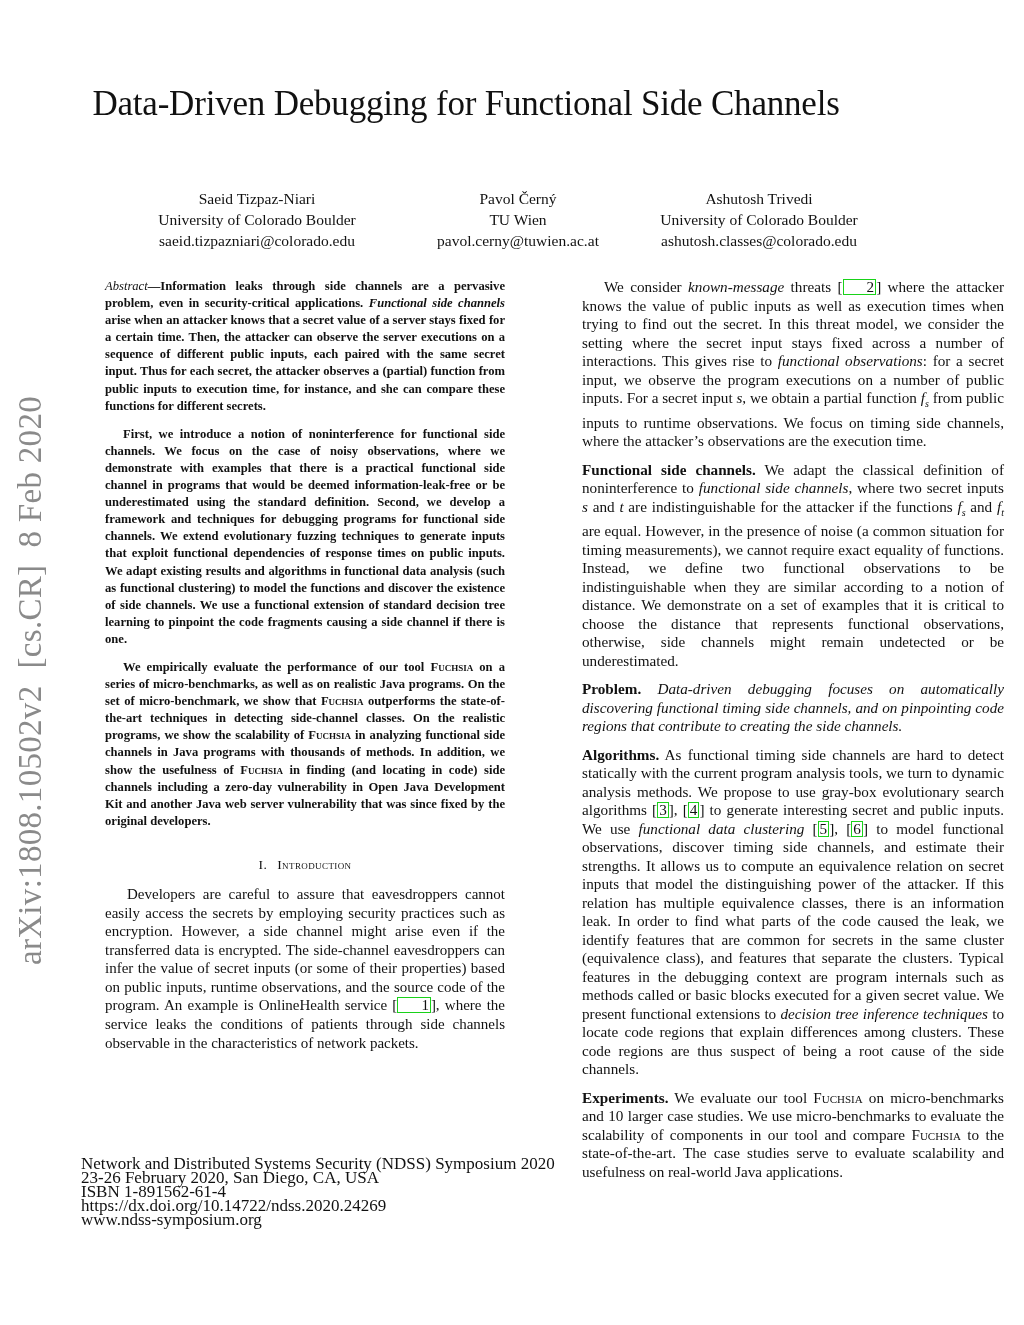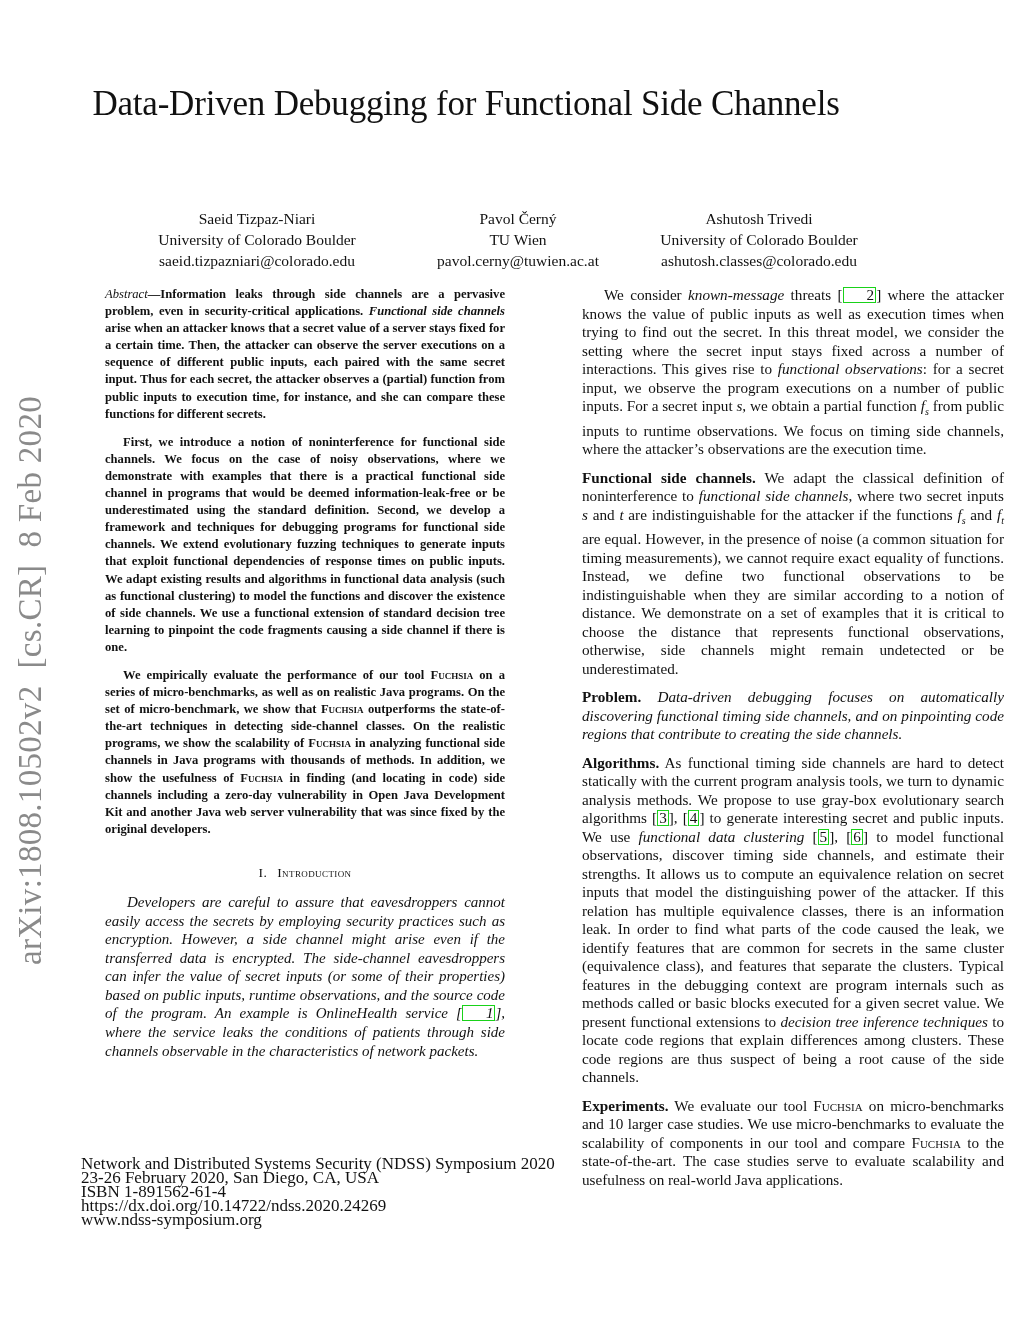--- a/index.html
+++ b/index.html
@@ -6,34 +6,34 @@
   body {
     width: 1024px; height: 1325px; position: relative; overflow: hidden;
     font-family: "Liberation Serif", "DejaVu Serif", serif; color: #111;
   }
   .title {
     position: absolute; left: 0; width: 932px; top: 84px;
     text-align: center; font-size: 35px; letter-spacing: -0.2px; color: #111;
   }
   .authors { position: absolute; top: 188px; left: 0; width: 1024px; }
   .author {
-    position: absolute; text-align: center; font-size: 15.5px; line-height: 21px; width: 280px; margin-top: 20px;
+    position: absolute; text-align: center; font-size: 15.5px; line-height: 21px; width: 280px;
   }
   .author.a1 { left: 117px; }
   .author.a2 { left: 378px; }
   .author.a3 { left: 619px; }
   .author div { white-space: nowrap; }
 
   .arxiv {
     position: absolute; left: 12px; top: 965px;
     transform: rotate(-90deg); transform-origin: 0 0;
     font-size: 33px; color: #8a8a8a; white-space: nowrap; letter-spacing: 0.3px;
   }
 
-  .col { position: absolute; top: 286px; width: 400px; }
+  .col { position: absolute; top: 278px; width: 400px; }
   .col.left { left: 105px; }
   .col.right { left: 534px; width: 422px; margin-left: 48px; }
 
   .abstract p {
     margin: 0 0 11px 0; font-weight: bold; font-size: 12.6px; line-height: 17.1px;
     text-align: justify; text-indent: 18px;
   }
   .abstract p.first { text-indent: 0; }
   .abstract .lead { font-style: italic; font-weight: normal; }
   .abstract .lead-dash { font-weight: bold; }
@@ -52,21 +52,21 @@
 
   .cite {
     display: inline-block; border: 1px solid #19d219; padding: 0 1px; line-height: 14px;
   }
 
   .footnote {
     position: absolute; left: 81px; top: 1157px; font-size: 17px; line-height: 14px; color: #111;
   }
   .footnote div { white-space: nowrap; }
 
-  .intro { margin-top: 7px; font-style: italic; }
+  .intro { margin-top: 7px; }
   .right .body p { font-size: 15.2px; line-height: 18.5px; }
   .run-head { font-weight: bold; }
   .ital { font-style: italic; }
   .math { font-style: italic; }
   sub { font-size: 10px; }
 </style>
 </head>
 <body>
 
 <div class="title">Data-Driven Debugging for Functional Side Channels</div>

